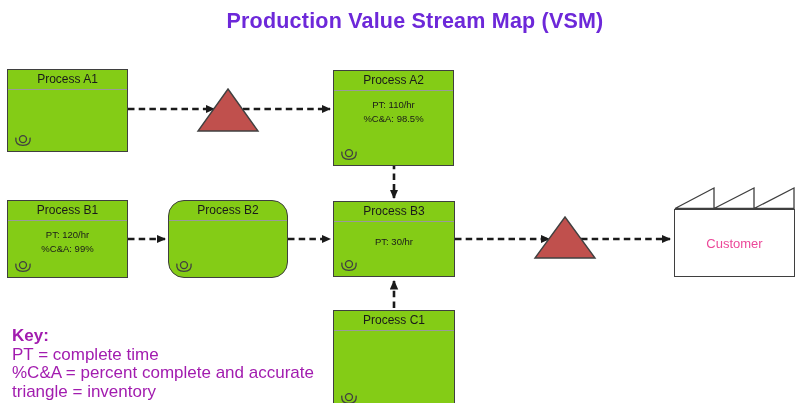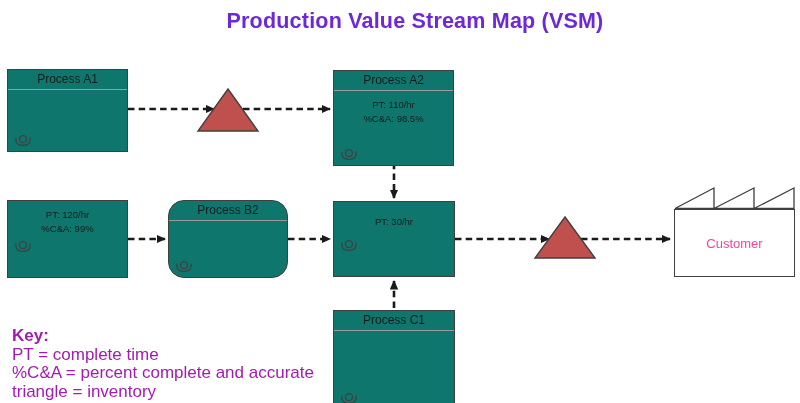--- a/index.html
+++ b/index.html
@@ -27,21 +27,21 @@
   }
   .connector-layer {
     position: absolute;
     top: 0; left: 0;
     width: 800px; height: 403px;
     pointer-events: none;
   }
   .process-box {
     position: absolute;
     border: 1.3px solid #3f3f3f;
-    background: #0f766e;
+    background: #84cc16;
     box-sizing: border-box;
   }
   .process-header {
     height: 19px;
     line-height: 19px;
     text-align: center;
     font-size: 12px;
     color: #1a1a1a;
     border-bottom: 1px solid #9a9a9a;
     white-space: nowrap;
@@ -155,20 +155,21 @@
         <div>%C&amp;A: 98.5%</div>
       </div>
       <svg class="operator" viewBox="0 0 20 14">
         <circle cx="10.5" cy="5" r="3.7"></circle>
         <path d="M3,3.5 Q2,11.6 10.5,11.6 Q19,11.6 18,3.5"></path>
       </svg>
     </div>
   </div>
 
   <div class="process-box box-b1">
+    <div class="process-header">Process B1</div>
     <div class="process-body">
       <div class="stats">
         <div>PT: 120/hr</div>
         <div>%C&amp;A: 99%</div>
       </div>
       <svg class="operator" viewBox="0 0 20 14">
         <circle cx="10.5" cy="5" r="3.7"></circle>
         <path d="M3,3.5 Q2,11.6 10.5,11.6 Q19,11.6 18,3.5"></path>
       </svg>
     </div>
@@ -178,20 +179,21 @@
     <div class="process-header">Process B2</div>
     <div class="process-body">
       <svg class="operator" viewBox="0 0 20 14">
         <circle cx="10.5" cy="5" r="3.7"></circle>
         <path d="M3,3.5 Q2,11.6 10.5,11.6 Q19,11.6 18,3.5"></path>
       </svg>
     </div>
   </div>
 
   <div class="process-box box-b3">
+    <div class="process-header">Process B3</div>
     <div class="process-body">
       <div class="stats stats-low">
         <div>PT: 30/hr</div>
       </div>
       <svg class="operator" viewBox="0 0 20 14">
         <circle cx="10.5" cy="5" r="3.7"></circle>
         <path d="M3,3.5 Q2,11.6 10.5,11.6 Q19,11.6 18,3.5"></path>
       </svg>
     </div>
   </div>

